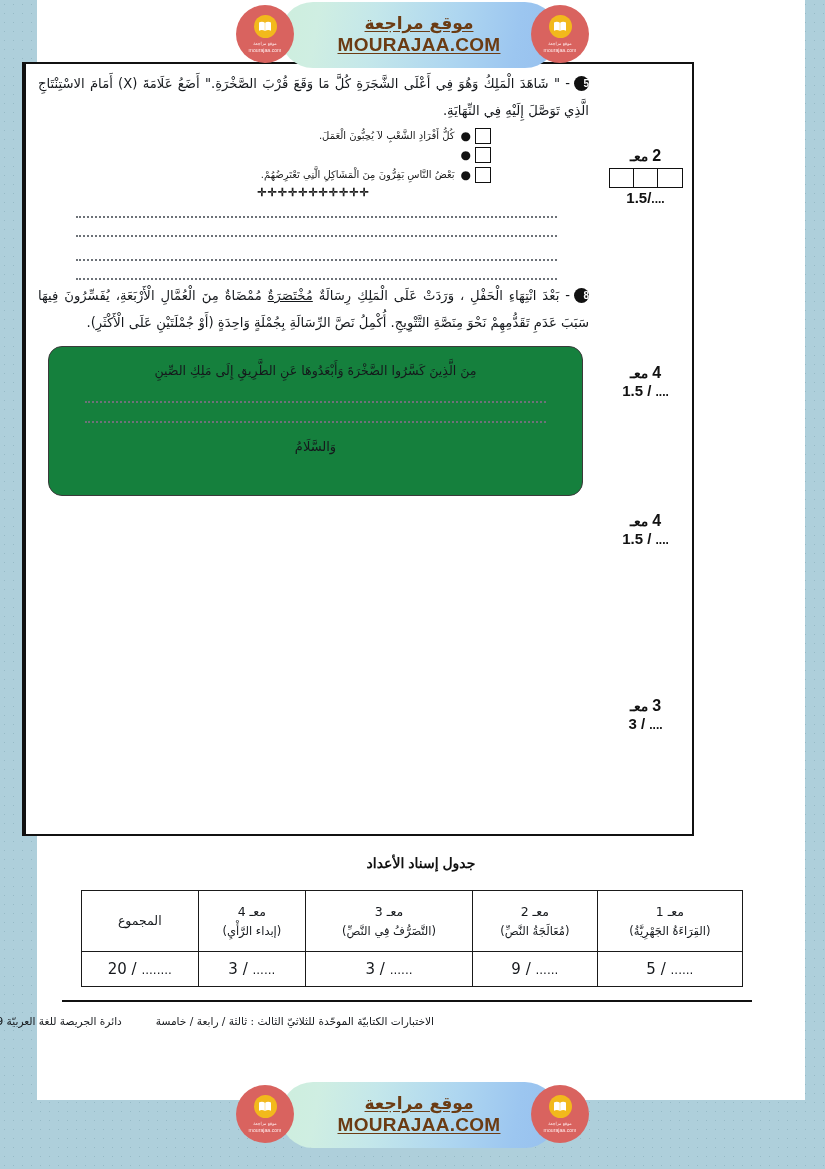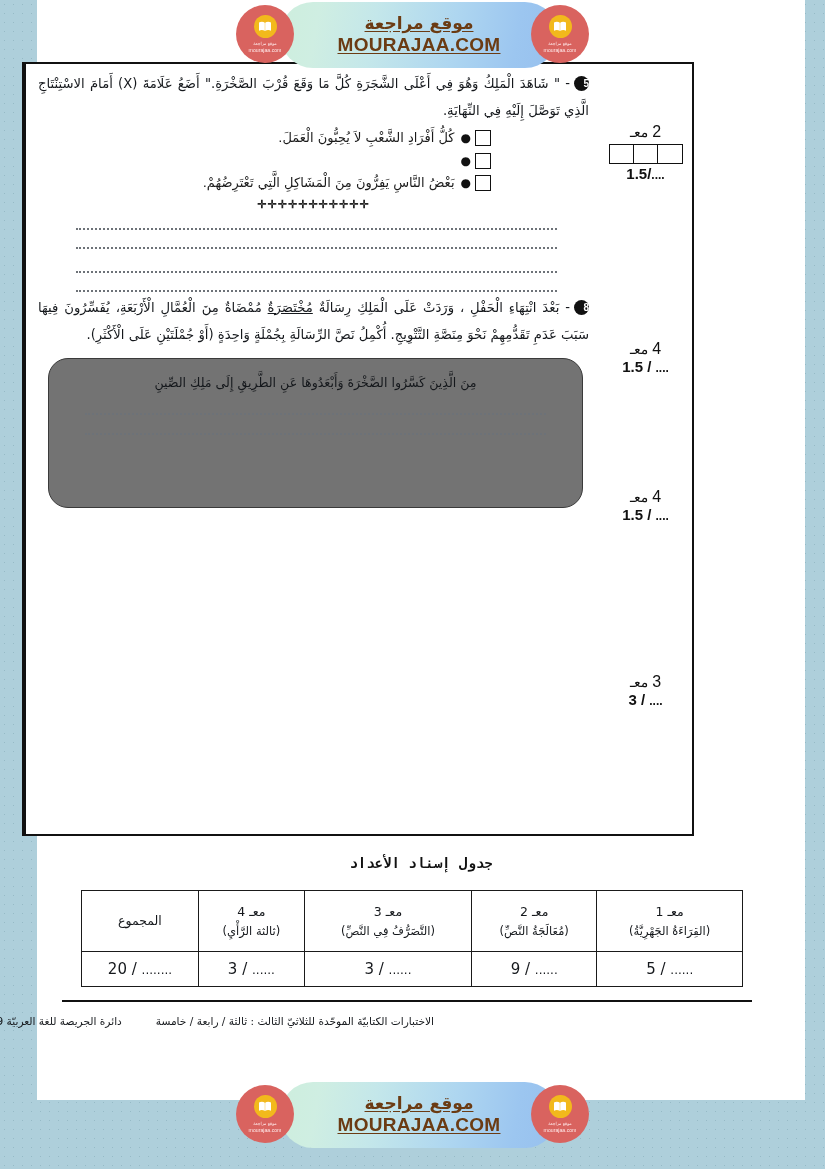--- a/index.html
+++ b/index.html
@@ -148,24 +148,25 @@
   .mark-block {
     position: absolute;
     left: 0;
     width: 93px;
     text-align: center;
     font-family: "Liberation Sans", sans-serif;
     color: #111;
   }
   .mark-label {
     font-size: 14px;
-    font-weight: normal;
+    font-weight: bold;
     direction: rtl;
     line-height: 1.2;
     white-space: nowrap;
+    margin-top: 24px;
   }
   .mark-label .num { font-size: 16px; }
   .mark-grid {
     margin: 3px auto 1px auto;
     width: 74px;
     height: 20px;
     border: 1.6px solid #111;
     display: flex;
     box-sizing: border-box;
   }
@@ -219,21 +220,21 @@
     display: flex;
     flex-direction: row;
     align-items: center;
     justify-content: flex-start;
     margin: 2px 0;
     padding-right: 6px;
   }
   .choice-text {
     flex: 0 0 auto;
     font-family: "DejaVu Sans", sans-serif;
-    font-size: 13px;
+    font-size: 10px;
     line-height: 1.9;
     margin-right: 2px;
   }
   .choice-bullet {
     font-size: 12px;
     line-height: 1;
     margin-left: 4px;
     margin-right: 4px;
     color: #111;
   }
@@ -259,24 +260,24 @@
     font-size: 11px;
     color: #222;
     margin: 2px 0 1px 0;
     font-family: "Liberation Sans", sans-serif;
     font-weight: bold;
   }
 
   
   .letter-box {
     border: 1.9px solid #3a3a3a;
-    border-radius: 20px;
+    border-radius: 14px;
     margin: 10px 6px 6px 10px;
     padding: 12px 22px 4px 22px;
-    background: #737373;
+    background: #15803d;
     min-height: 150px;
     box-sizing: border-box;
   }
   .letter-line {
     font-family: "DejaVu Sans", sans-serif;
     font-size: 12.6px;
     text-align: center;
     line-height: 1.9;
     color: #15181c;
   }
@@ -289,21 +290,21 @@
     color: #15181c;
   }
 
   
   .grades-title {
     position: absolute;
     left: 0;
     top: 855px;
     width: 768px;
     text-align: center;
-    font-family: Liberation Mono, monospace;
+    font-family: Liberation Sans, sans-serif;
     font-size: 14px;
     font-weight: bold;
     color: #111;
     direction: rtl;
   }
   .grades-table {
     position: absolute;
     left: 44px;
     top: 890px;
     width: 662px;
@@ -420,20 +421,21 @@
 
     <div class="q" style="">
       <div class="q-text">
         <span class="q-num">8</span><span>- بَعْدَ انْتِهَاءِ الْحَفْلِ ، وَرَدَتْ عَلَى الْمَلِكِ رِسَالَةٌ </span><span class="underline-word">مُخْتَصَرَةٌ</span><span> مُمْضَاةٌ مِنَ الْعُمَّالِ الْأَرْبَعَةِ، يُفَسِّرُونَ فِيهَا سَبَبَ عَدَمِ تَقَدُّمِهِمْ نَحْوَ مِنَصَّةِ التَّتْوِيجِ. أُكْمِلُ نَصَّ الرِّسَالَةِ بِجُمْلَةٍ وَاحِدَةٍ (أَوْ جُمْلَتَيْنِ عَلَى الْأَكْثَرِ).</span>
       </div>
 
       <div class="letter-box">
         <div class="letter-line">مِنَ الَّذِينَ كَسَّرُوا الصَّخْرَةَ وَأَبْعَدُوهَا عَنِ الطَّرِيقِ إِلَى مَلِكِ الصِّينِ</div>
         <div class="dot-line"></div>
         <div class="dot-line"></div>
+        <div class="letter-sign">وَالسَّلَامُ</div>
       </div>
     </div>
 
   </div>
 
   <div class="marks-col">
 
     <div class="mark-block" style="top:58px;">
       <div class="mark-label">
         <span class="num">2</span>
@@ -501,21 +503,21 @@
       <td class="gh">
         <div class="h1">معـ 2</div>
         <div class="h2">(مُعَالَجَةُ النَّصِّ)</div>
       </td>
       <td class="gh">
         <div class="h1">معـ 3</div>
         <div class="h2">(التَّصَرُّفُ فِي النَّصِّ)</div>
       </td>
       <td class="gh">
         <div class="h1">معـ 4</div>
-        <div class="h2">(ثالثة الرَّأْيِ)</div>
+        <div class="h2">(إبداء الرَّأْيِ)</div>
       </td>
       <td class="gh">
         <div class="h1">المجموع</div>
       </td>
     </tr>
     <tr>
       <td class="gv">
         <span>5</span>
         <span>/</span>
         <span class="dots">......</span>

